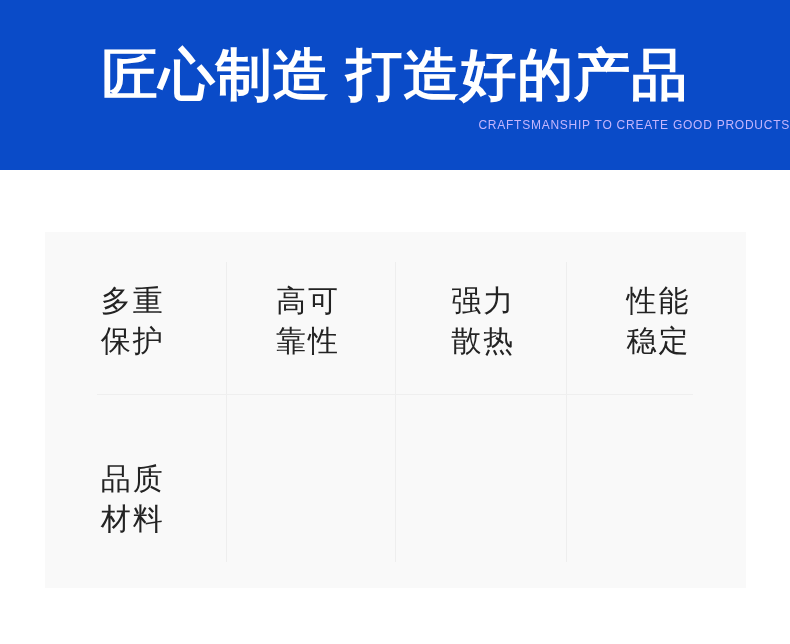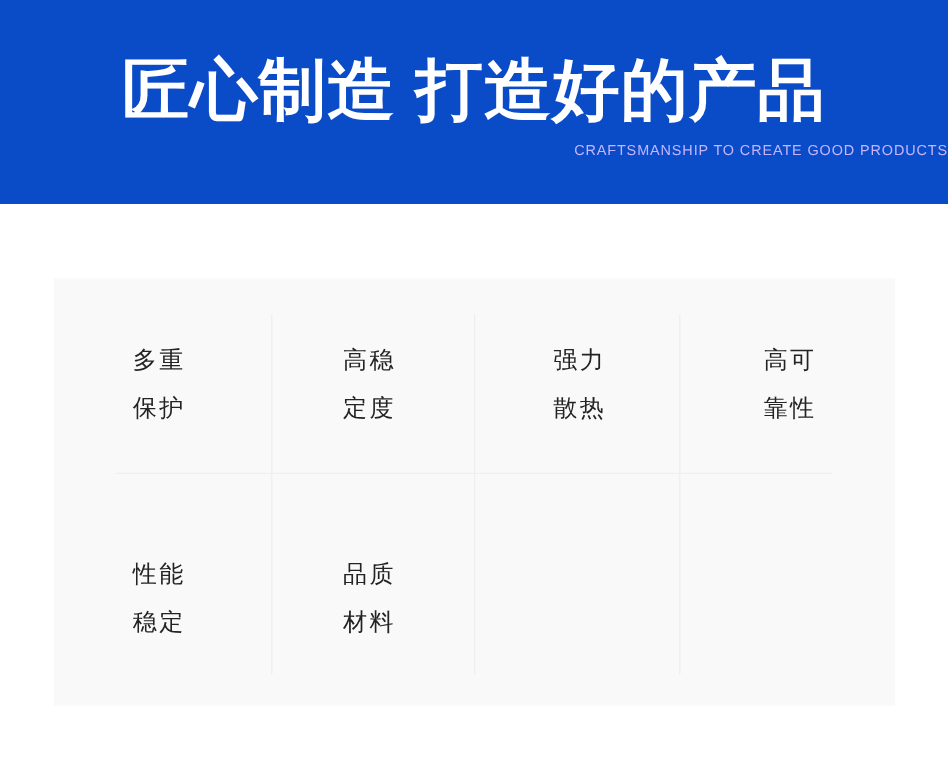--- a/index.html
+++ b/index.html
@@ -73,21 +73,21 @@
   }
   .feature-cell {
     display: flex;
     align-items: center;
     justify-content: center;
     text-align: center;
     position: relative;
   }
   .feature-label {
     color: #232323;
-    font-size: 20px;
+    font-size: 30px;
     line-height: 40px;
     font-weight: 500;
     letter-spacing: 2px;
     white-space: pre-line;
   }
 
   
   .divider-v {
     position: absolute;
     width: 1px;
@@ -117,33 +117,29 @@
 
 <div class="feature-panel">
 
   <div class="feature-grid">
 
     <div class="feature-cell">
       <div class="feature-label">多重
 保护</div>
     </div>
 
+
     <div class="feature-cell">
-      <div class="feature-label">高稳
-定度</div>
+      <div class="feature-label">高可
+靠性</div>
     </div>
 
     <div class="feature-cell">
       <div class="feature-label">强力
 散热</div>
-    </div>
-
-    <div class="feature-cell">
-      <div class="feature-label">高可
-靠性</div>
     </div>
 
 
 
     <div class="feature-cell">
       <div class="feature-label">性能
 稳定</div>
     </div>
 
     <div class="feature-cell">

